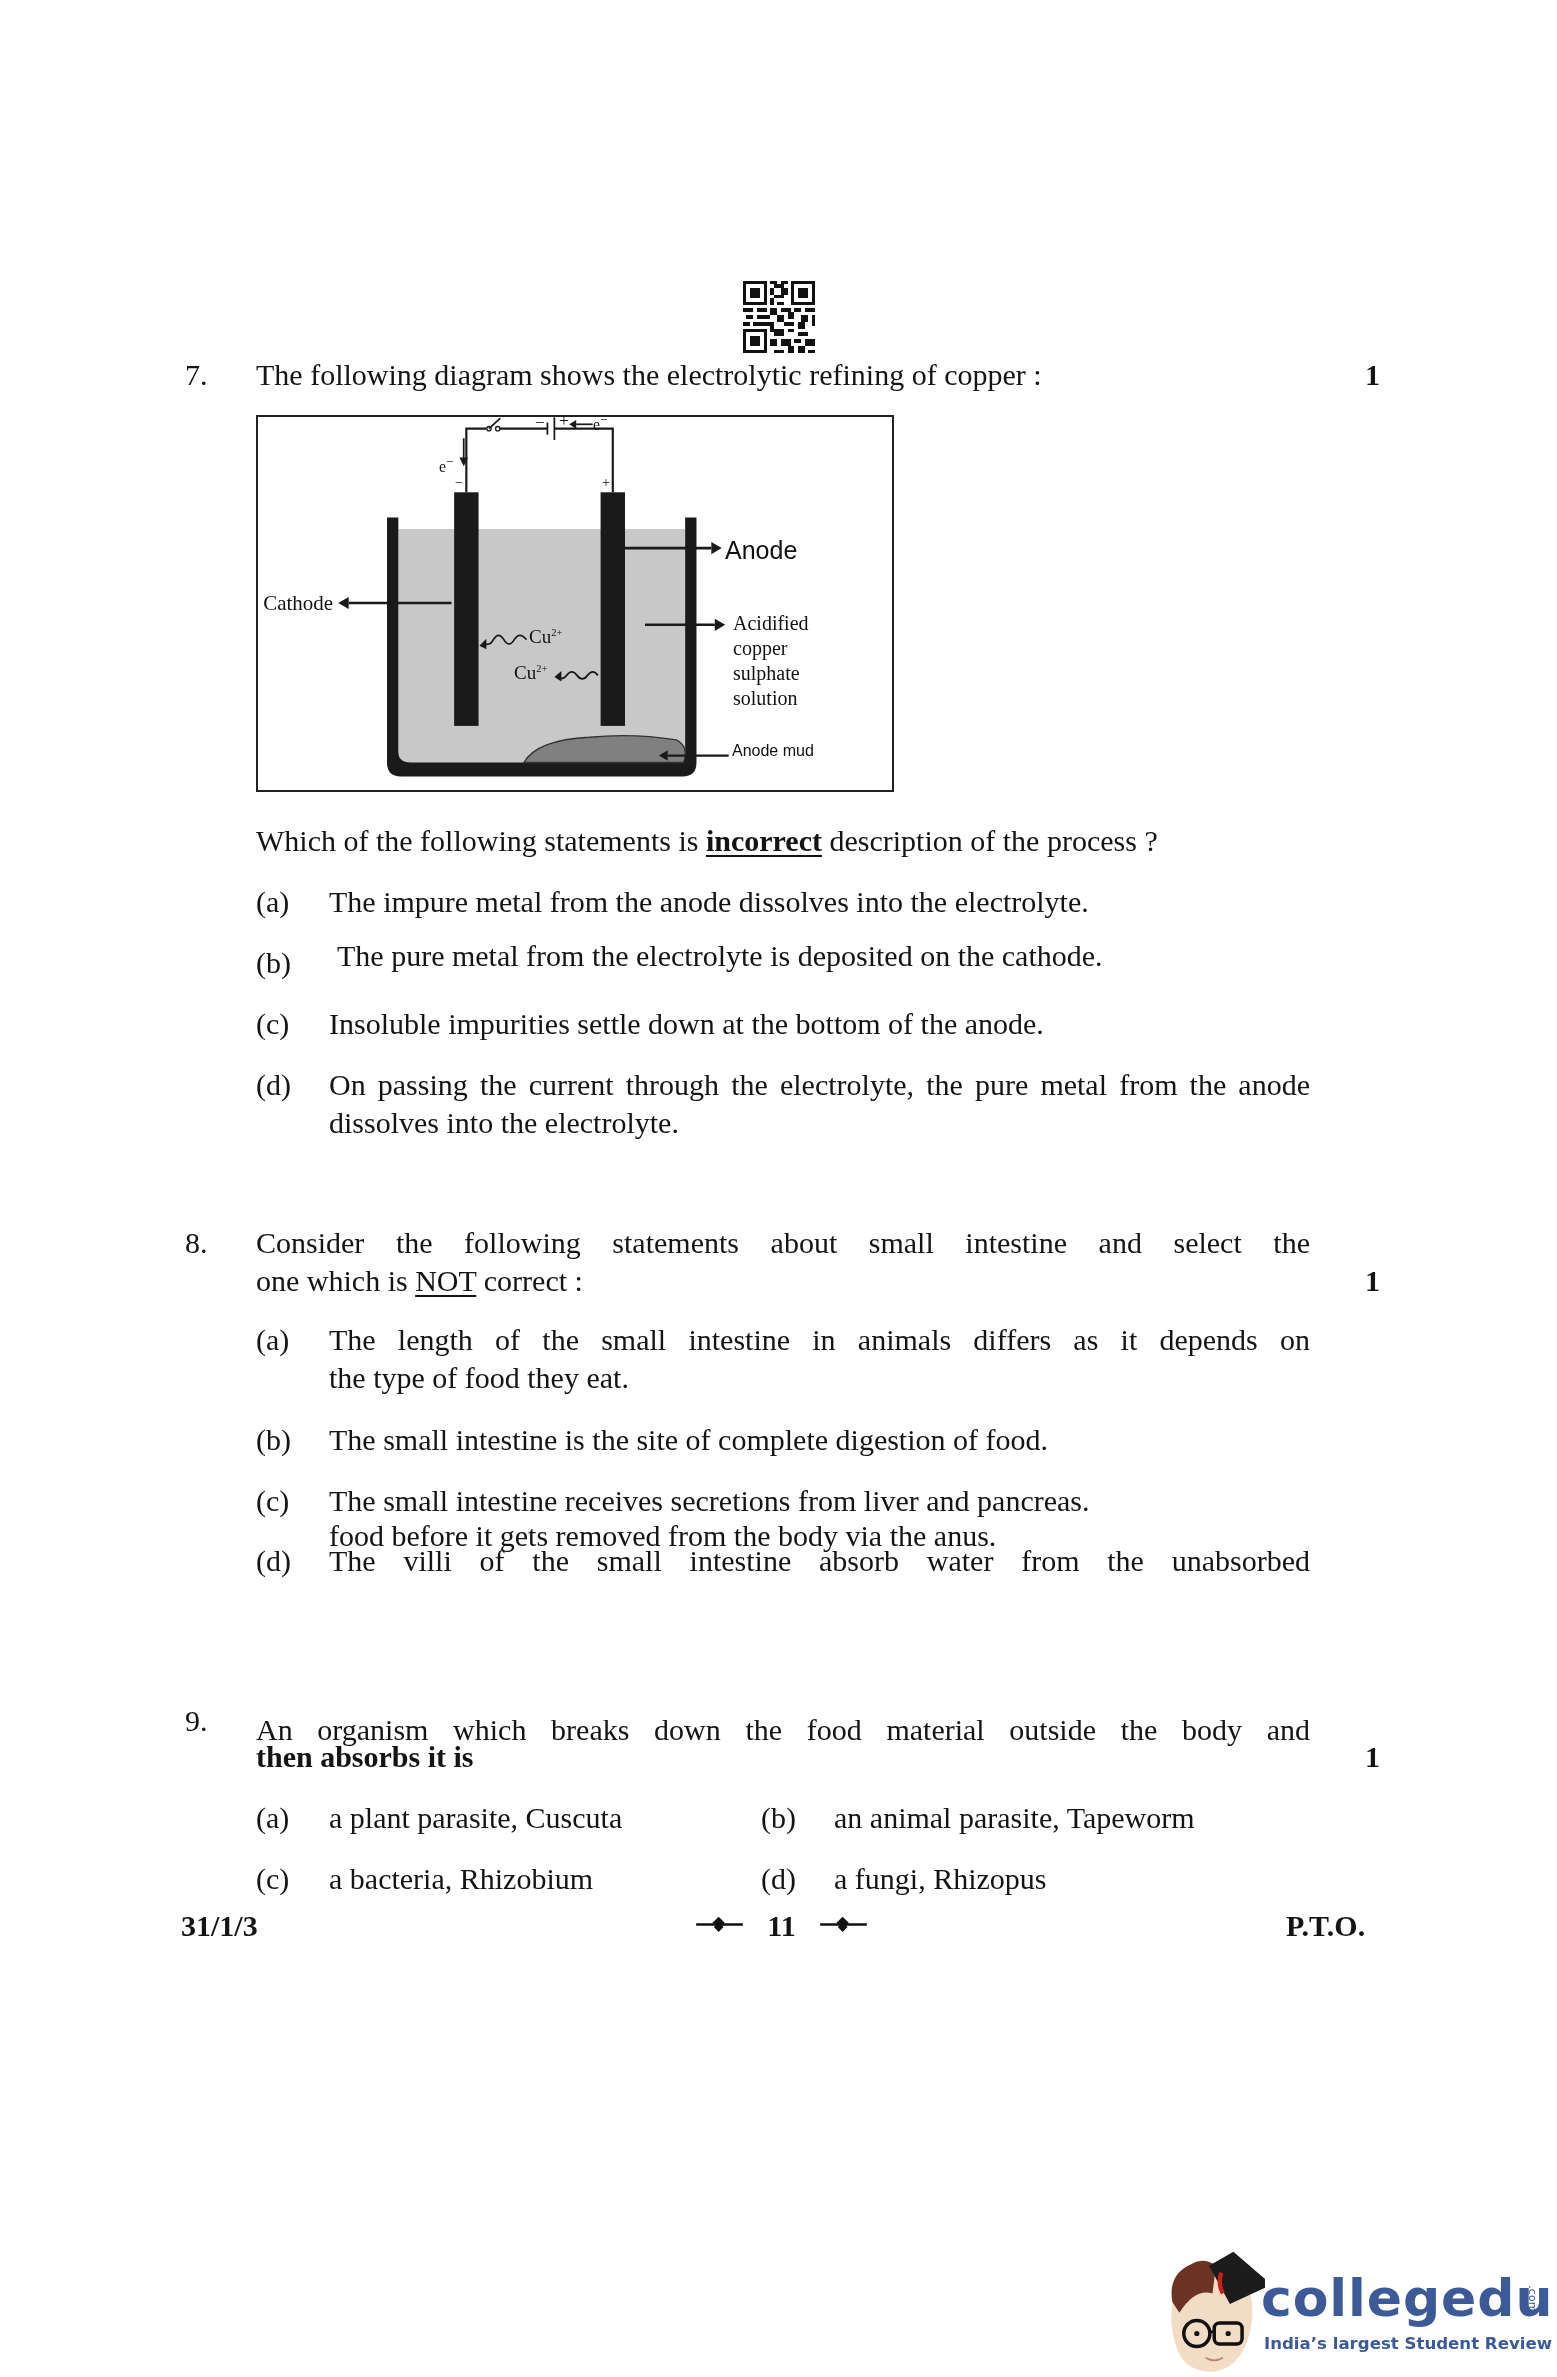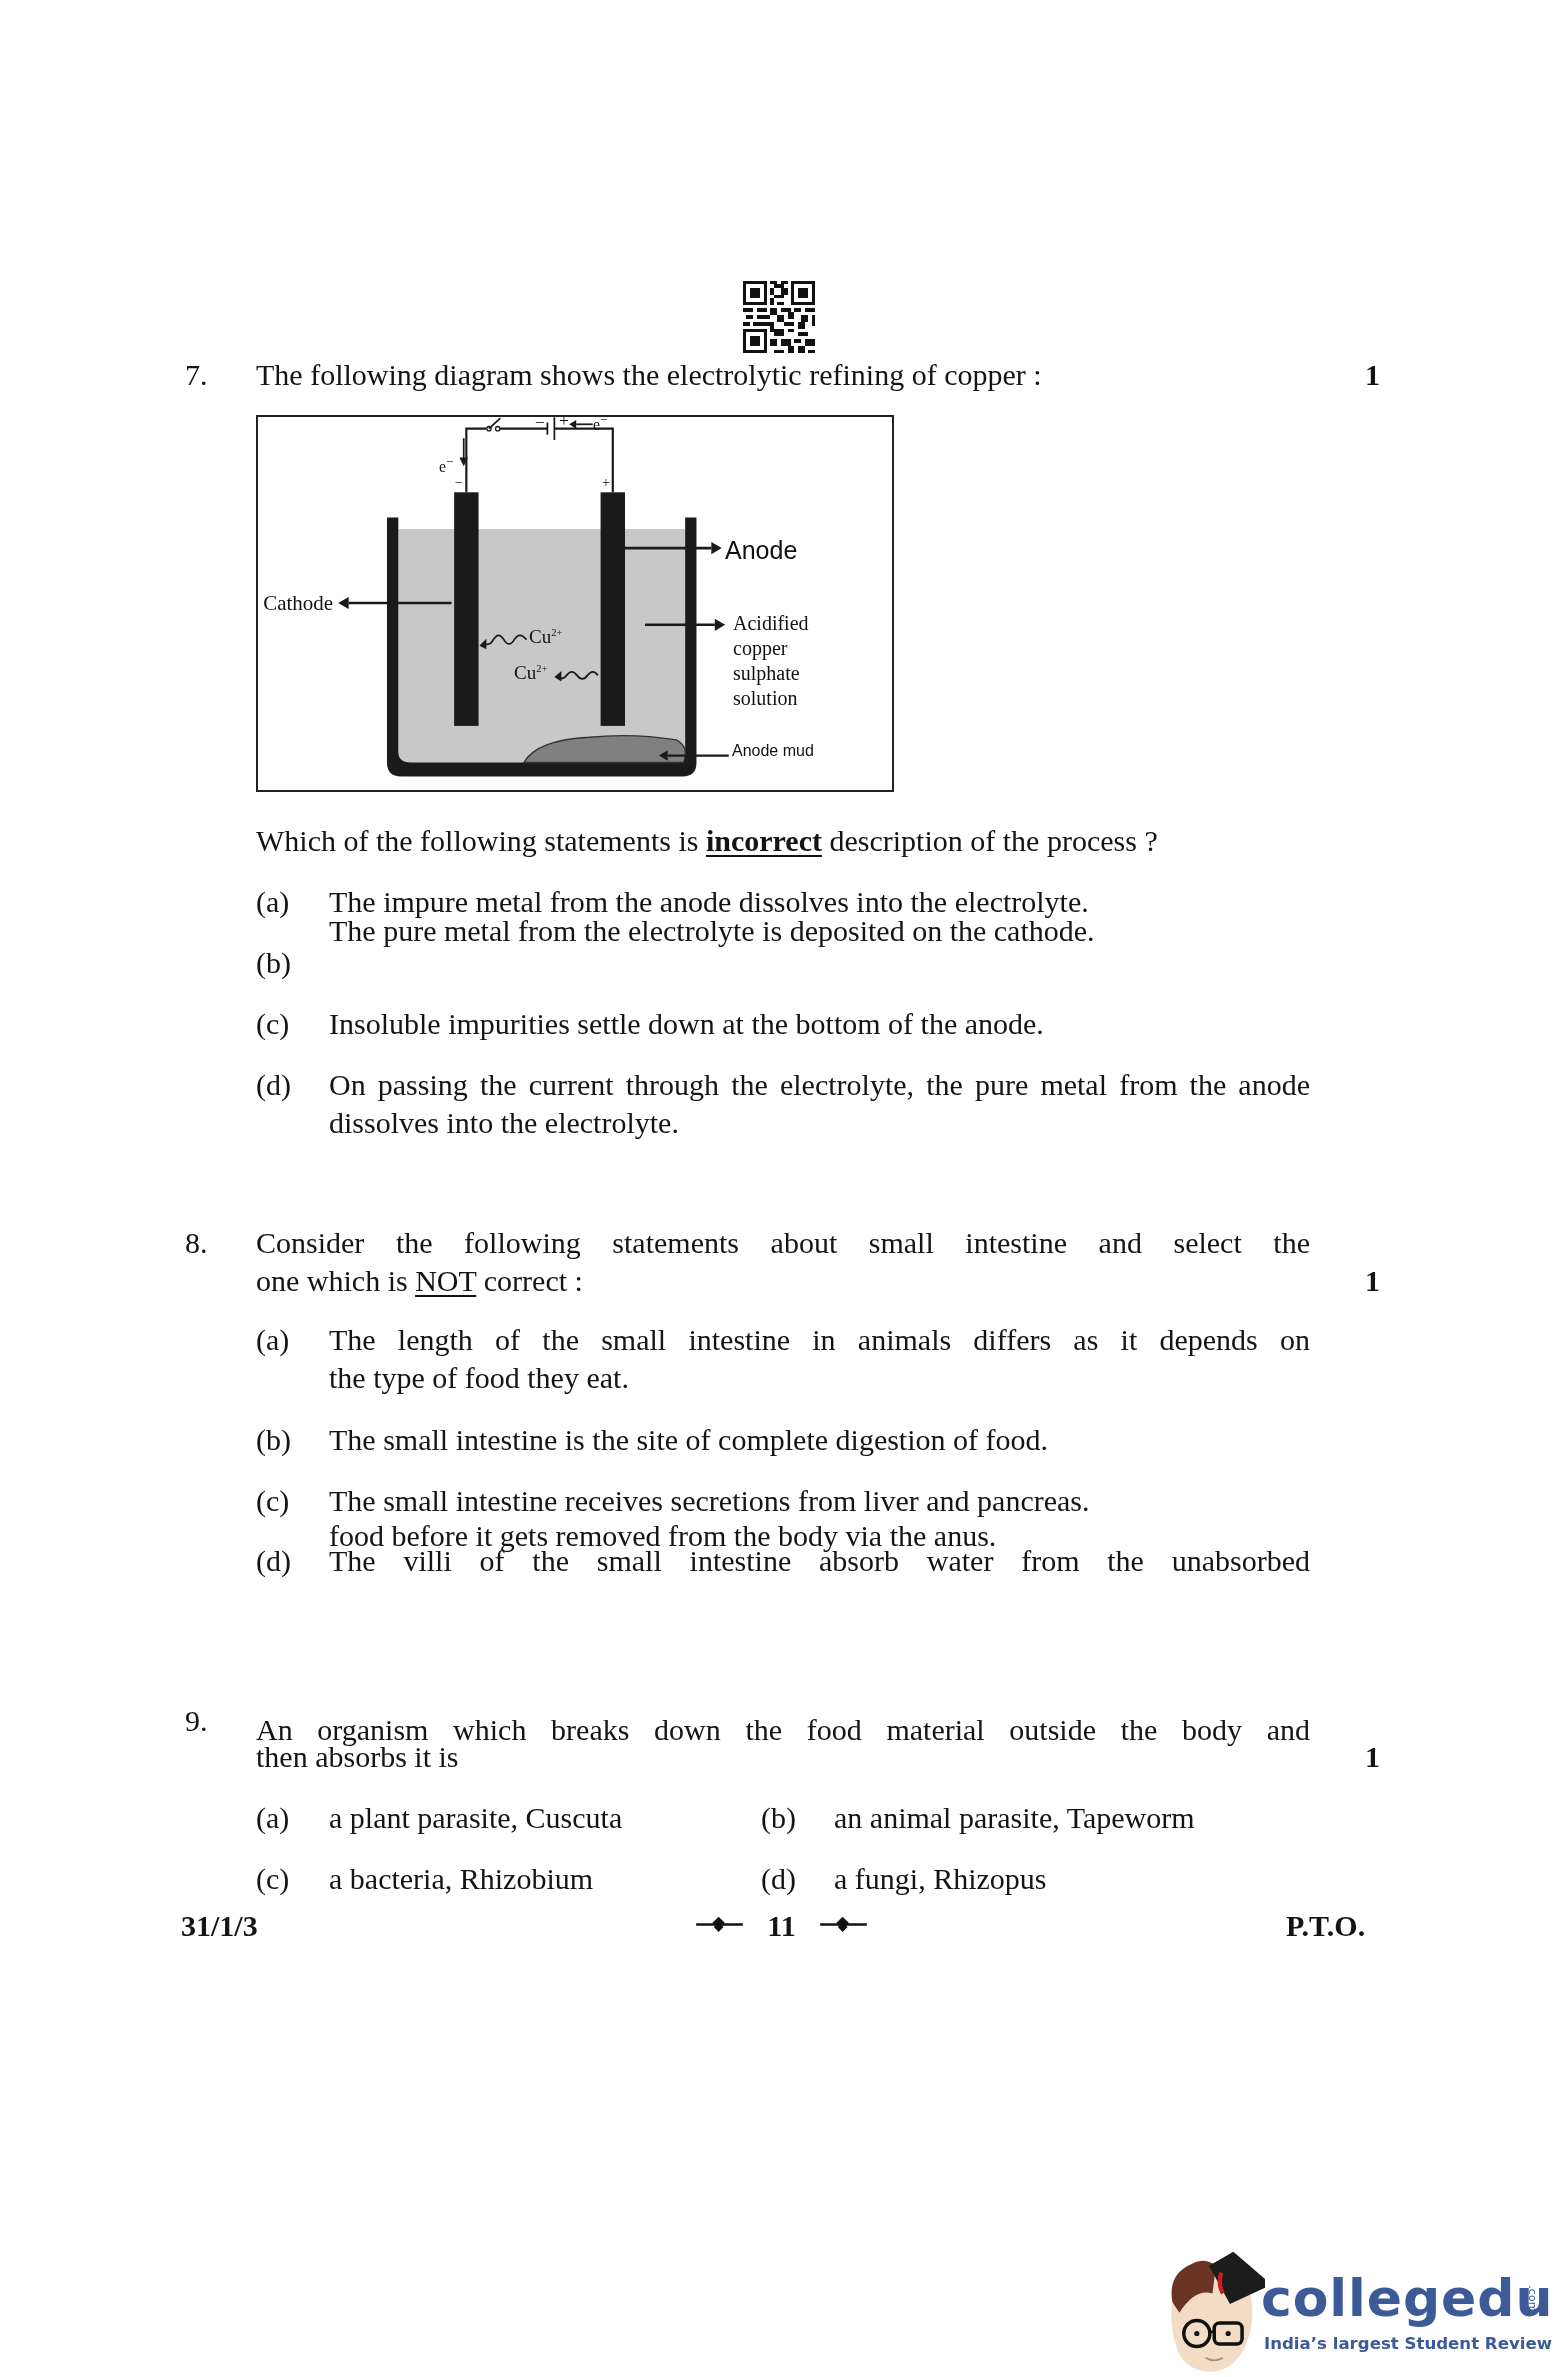--- a/index.html
+++ b/index.html
@@ -143,21 +143,21 @@
     <div>solution</div>
   </div>
   <div class="abs" style="left:474px;top:325px;font-size:16px;font-family:Liberation Sans, sans-serif;">Anode mud</div>
 </div>
 
 <div class="abs txt qtext" style="top:822px;"><span>Which of the following statements is </span><span class="b u">incorrect</span><span> description of the process ?</span></div>
 
 <div class="abs txt optlbl" style="top:883px;">(a)</div>
 <div class="abs txt opttext" style="top:883px;">The impure metal from the anode dissolves into the electrolyte.</div>
 <div class="abs txt optlbl" style="top:944px;">(b)</div>
-<div class="abs txt opttext" style="top:912px;">The pure metal from the electrolyte is deposited on the cathode.</div>
+<div class="abs txt opttext" style="top:937px;margin-left:8px;">The pure metal from the electrolyte is deposited on the cathode.</div>
 <div class="abs txt optlbl" style="top:1005px;">(c)</div>
 <div class="abs txt opttext" style="top:1005px;">Insoluble impurities settle down at the bottom of the anode.</div>
 <div class="abs txt optlbl" style="top:1066px;">(d)</div>
 <div class="abs txt opttext just" style="top:1066px;">On passing the current through the electrolyte, the pure metal from the anode dissolves into the electrolyte.</div>
 
 <div class="abs txt qnum" style="top:1224px;">8.</div>
 <div class="abs txt qtext" style="top:1224px;text-align:justify;text-align-last:justify;">Consider the following statements about small intestine and select the</div>
 <div class="abs txt qtext" style="top:1262px;"><span>one which is </span><span class="u">NOT</span><span> correct :</span></div>
 <div class="abs txt mark b" style="top:1262px;">1</div>
 
@@ -167,21 +167,21 @@
 <div class="abs txt optlbl" style="top:1421px;">(b)</div>
 <div class="abs txt opttext" style="top:1421px;">The small intestine is the site of complete digestion of food.</div>
 <div class="abs txt optlbl" style="top:1482px;">(c)</div>
 <div class="abs txt opttext" style="top:1482px;">The small intestine receives secretions from liver and pancreas.</div>
 <div class="abs txt optlbl" style="top:1542px;">(d)</div>
 <div class="abs txt opttext" style="top:1542px;text-align:justify;text-align-last:justify;">The villi of the small intestine absorb water from the unabsorbed</div>
 <div class="abs txt opttext" style="top:1517px;">food before it gets removed from the body via the anus.</div>
 
 <div class="abs txt qnum" style="top:1702px;">9.</div>
 <div class="abs txt qtext" style="top:1702px;text-align:justify;text-align-last:justify;margin-top:9px;">An organism which breaks down the food material outside the body and</div>
-<div class="abs txt qtext" style="top:1738px;">then absorbs it is</div>
+<div class="abs txt qtext" style="top:1738px;font-weight:bold;">then absorbs it is</div>
 <div class="abs txt mark b" style="top:1738px;">1</div>
 
 <div class="abs txt optlbl" style="top:1799px;">(a)</div>
 <div class="abs txt opttext" style="top:1799px;">a plant parasite, Cuscuta</div>
 <div class="abs txt" style="top:1799px;left:761px;">(b)</div>
 <div class="abs txt" style="top:1799px;left:834px;">an animal parasite, Tapeworm</div>
 <div class="abs txt optlbl" style="top:1860px;">(c)</div>
 <div class="abs txt opttext" style="top:1860px;">a bacteria, Rhizobium</div>
 <div class="abs txt" style="top:1860px;left:761px;">(d)</div>
 <div class="abs txt" style="top:1860px;left:834px;">a fungi, Rhizopus</div>

